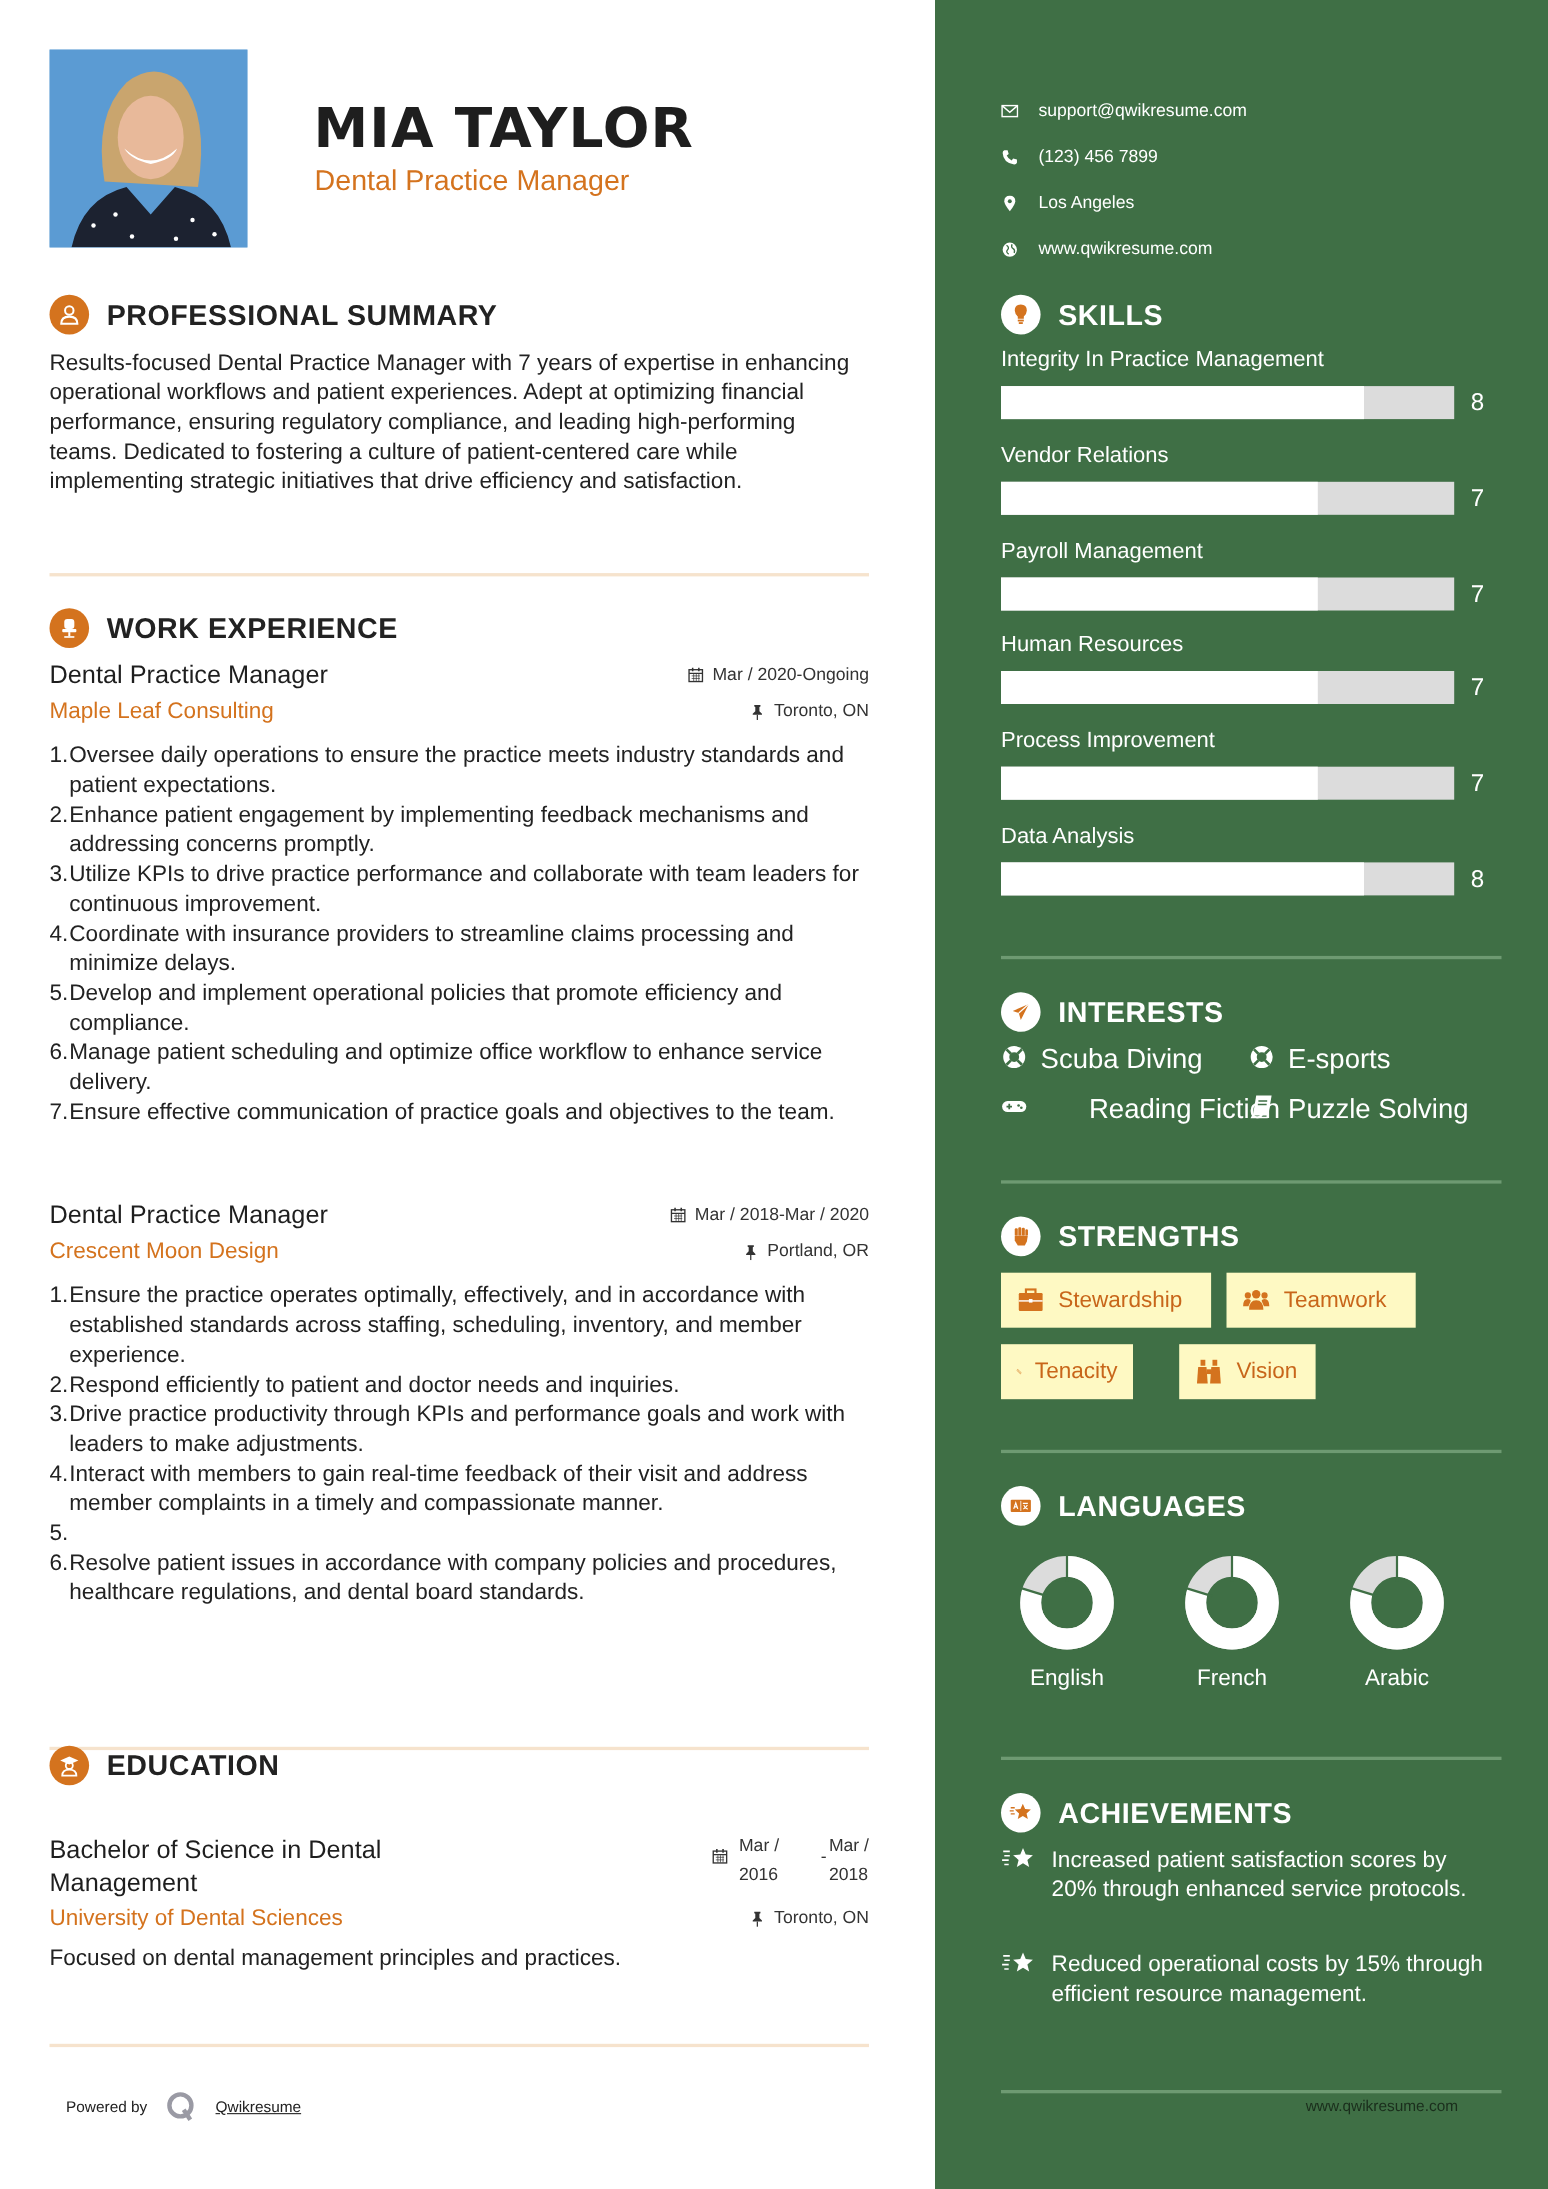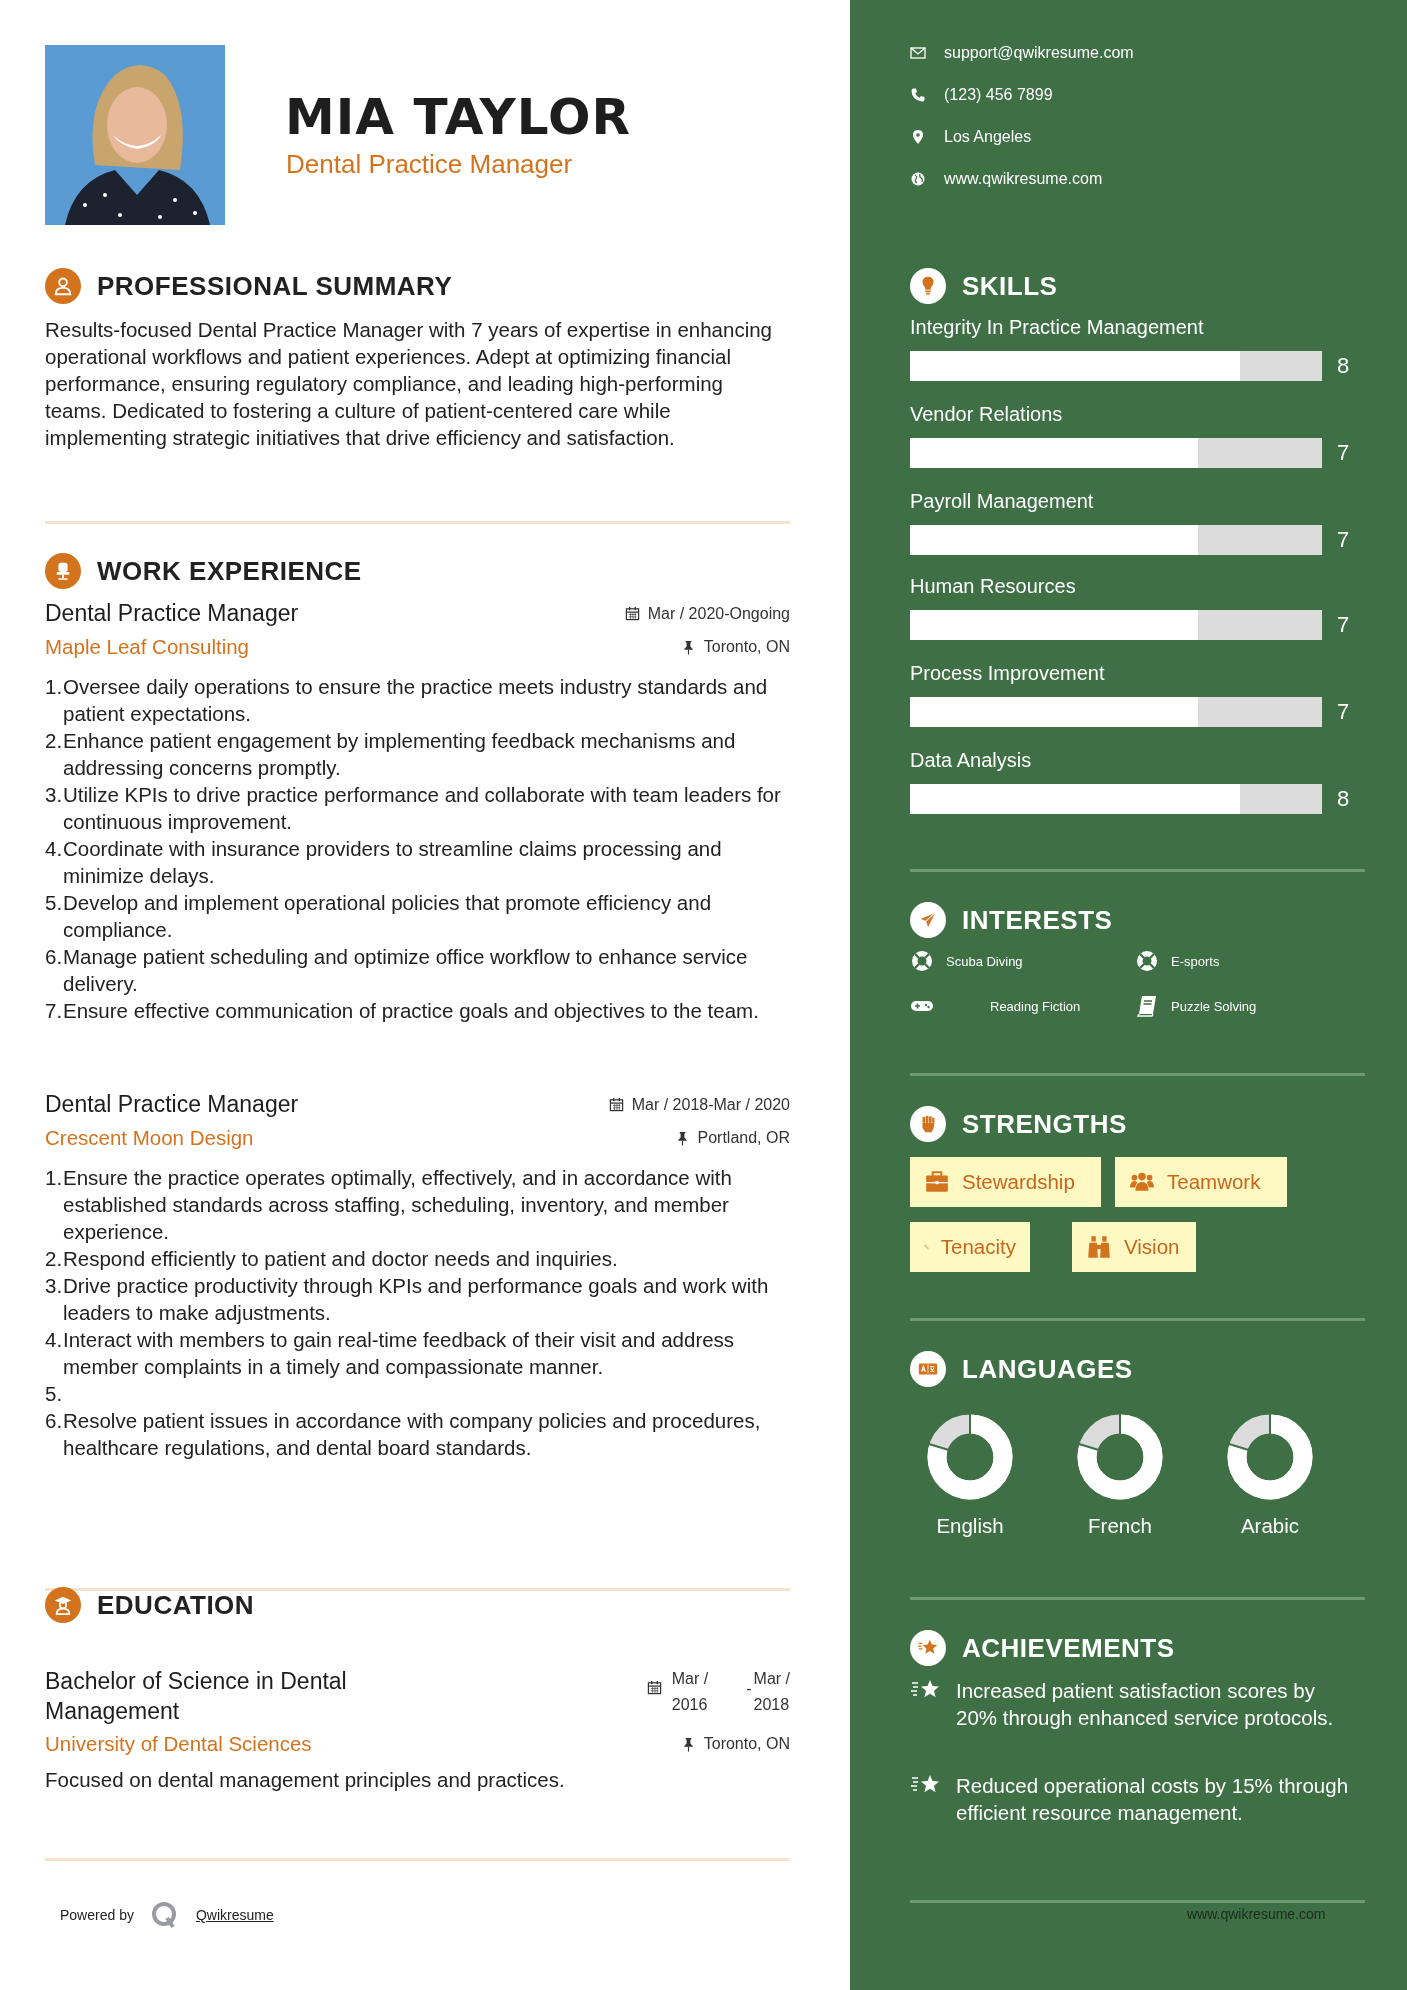--- a/index.html
+++ b/index.html
@@ -37,38 +37,38 @@
   .job-list .num { width: 18px; flex: none; }
 
   .edu-dates { display: flex; align-items: flex-start; font-family: "Liberation Sans", sans-serif; font-size: 16px; color: #333; }
   .edu-dates .col { line-height: 26px; }
 
   .powered { position: absolute; left: 60px; top: 1900px; display: flex; align-items: center; font-family: "Liberation Sans", sans-serif; font-size: 14px; color: #222; }
   .powered svg { width: 30px; height: 30px; margin: 0 16px; }
   .powered .link { text-decoration: underline; }
 
   
-  .contact { position: absolute; left: 60px; display: flex; align-items: center; font-family: "Liberation Sans", sans-serif; font-size: 16px; color: #fff; }
+  .contact { position: absolute; left: 60px; display: flex; align-items: center; font-family: "Liberation Sans", sans-serif; font-size: 16px; color: #fff; margin-top: 48px; }
   .contact svg { width: 16px; height: 16px; margin-right: 18px; }
 
   .r-head { position: absolute; left: 60px; display: flex; align-items: center; }
   .r-icon { width: 36px; height: 36px; border-radius: 50%; background: #fff; display: flex; align-items: center; justify-content: center; margin-right: 16px; }
   .r-icon svg { width: 22px; height: 22px; }
   .r-title { font-size: 26px; font-weight: bold; color: #fff; font-family: "Liberation Sans", sans-serif; letter-spacing: 0.5px; }
 
   .skill { position: absolute; left: 60px; width: 440px; }
   .skill-label { font-family: "Liberation Sans", sans-serif; font-size: 20px; color: #fff; }
   .skill-bar-row { display: flex; align-items: center; margin-top: 12px; }
   .skill-track { width: 412px; height: 30px; background: #dcdcdc; position: relative; }
   .skill-fill { position: absolute; left: 0; top: 0; height: 100%; background: #fff; }
   .skill-val { margin-left: 15px; font-family: "Liberation Sans", sans-serif; font-size: 22px; color: #fff; }
 
   .divider-r { position: absolute; left: 60px; width: 455px; height: 3px; background: #6e9a72; }
 
-  .interest { position: absolute; display: flex; align-items: center; font-family: "Liberation Sans", sans-serif; font-size: 13px; color: #fff; }
+  .interest { position: absolute; display: flex; align-items: flex-start; font-family: "Liberation Sans", sans-serif; font-size: 25px; color: #fff; }
   .interest svg { width: 24px; height: 24px; margin-right: 12px; }
 
   .chip { position: absolute; height: 50px; background: #fef9c3; display: flex; align-items: center; padding: 0 14px; font-family: "Liberation Sans", sans-serif; font-size: 20.5px; color: #c8661a; }
   .chip svg { width: 26px; height: 26px; margin-right: 12px; }
 
   .lang { position: absolute; width: 120px; text-align: center; }
   .lang svg { width: 86px; height: 86px; display: block; margin: 0 auto; }
   .lang-label { margin-top: 14px; font-family: "Liberation Sans", sans-serif; font-size: 20.5px; color: #fff; }
 
   .ach { position: absolute; left: 60px; width: 440px; display: flex; font-family: "Liberation Sans", sans-serif; font-size: 20.5px; line-height: 27px; color: #fff; }

